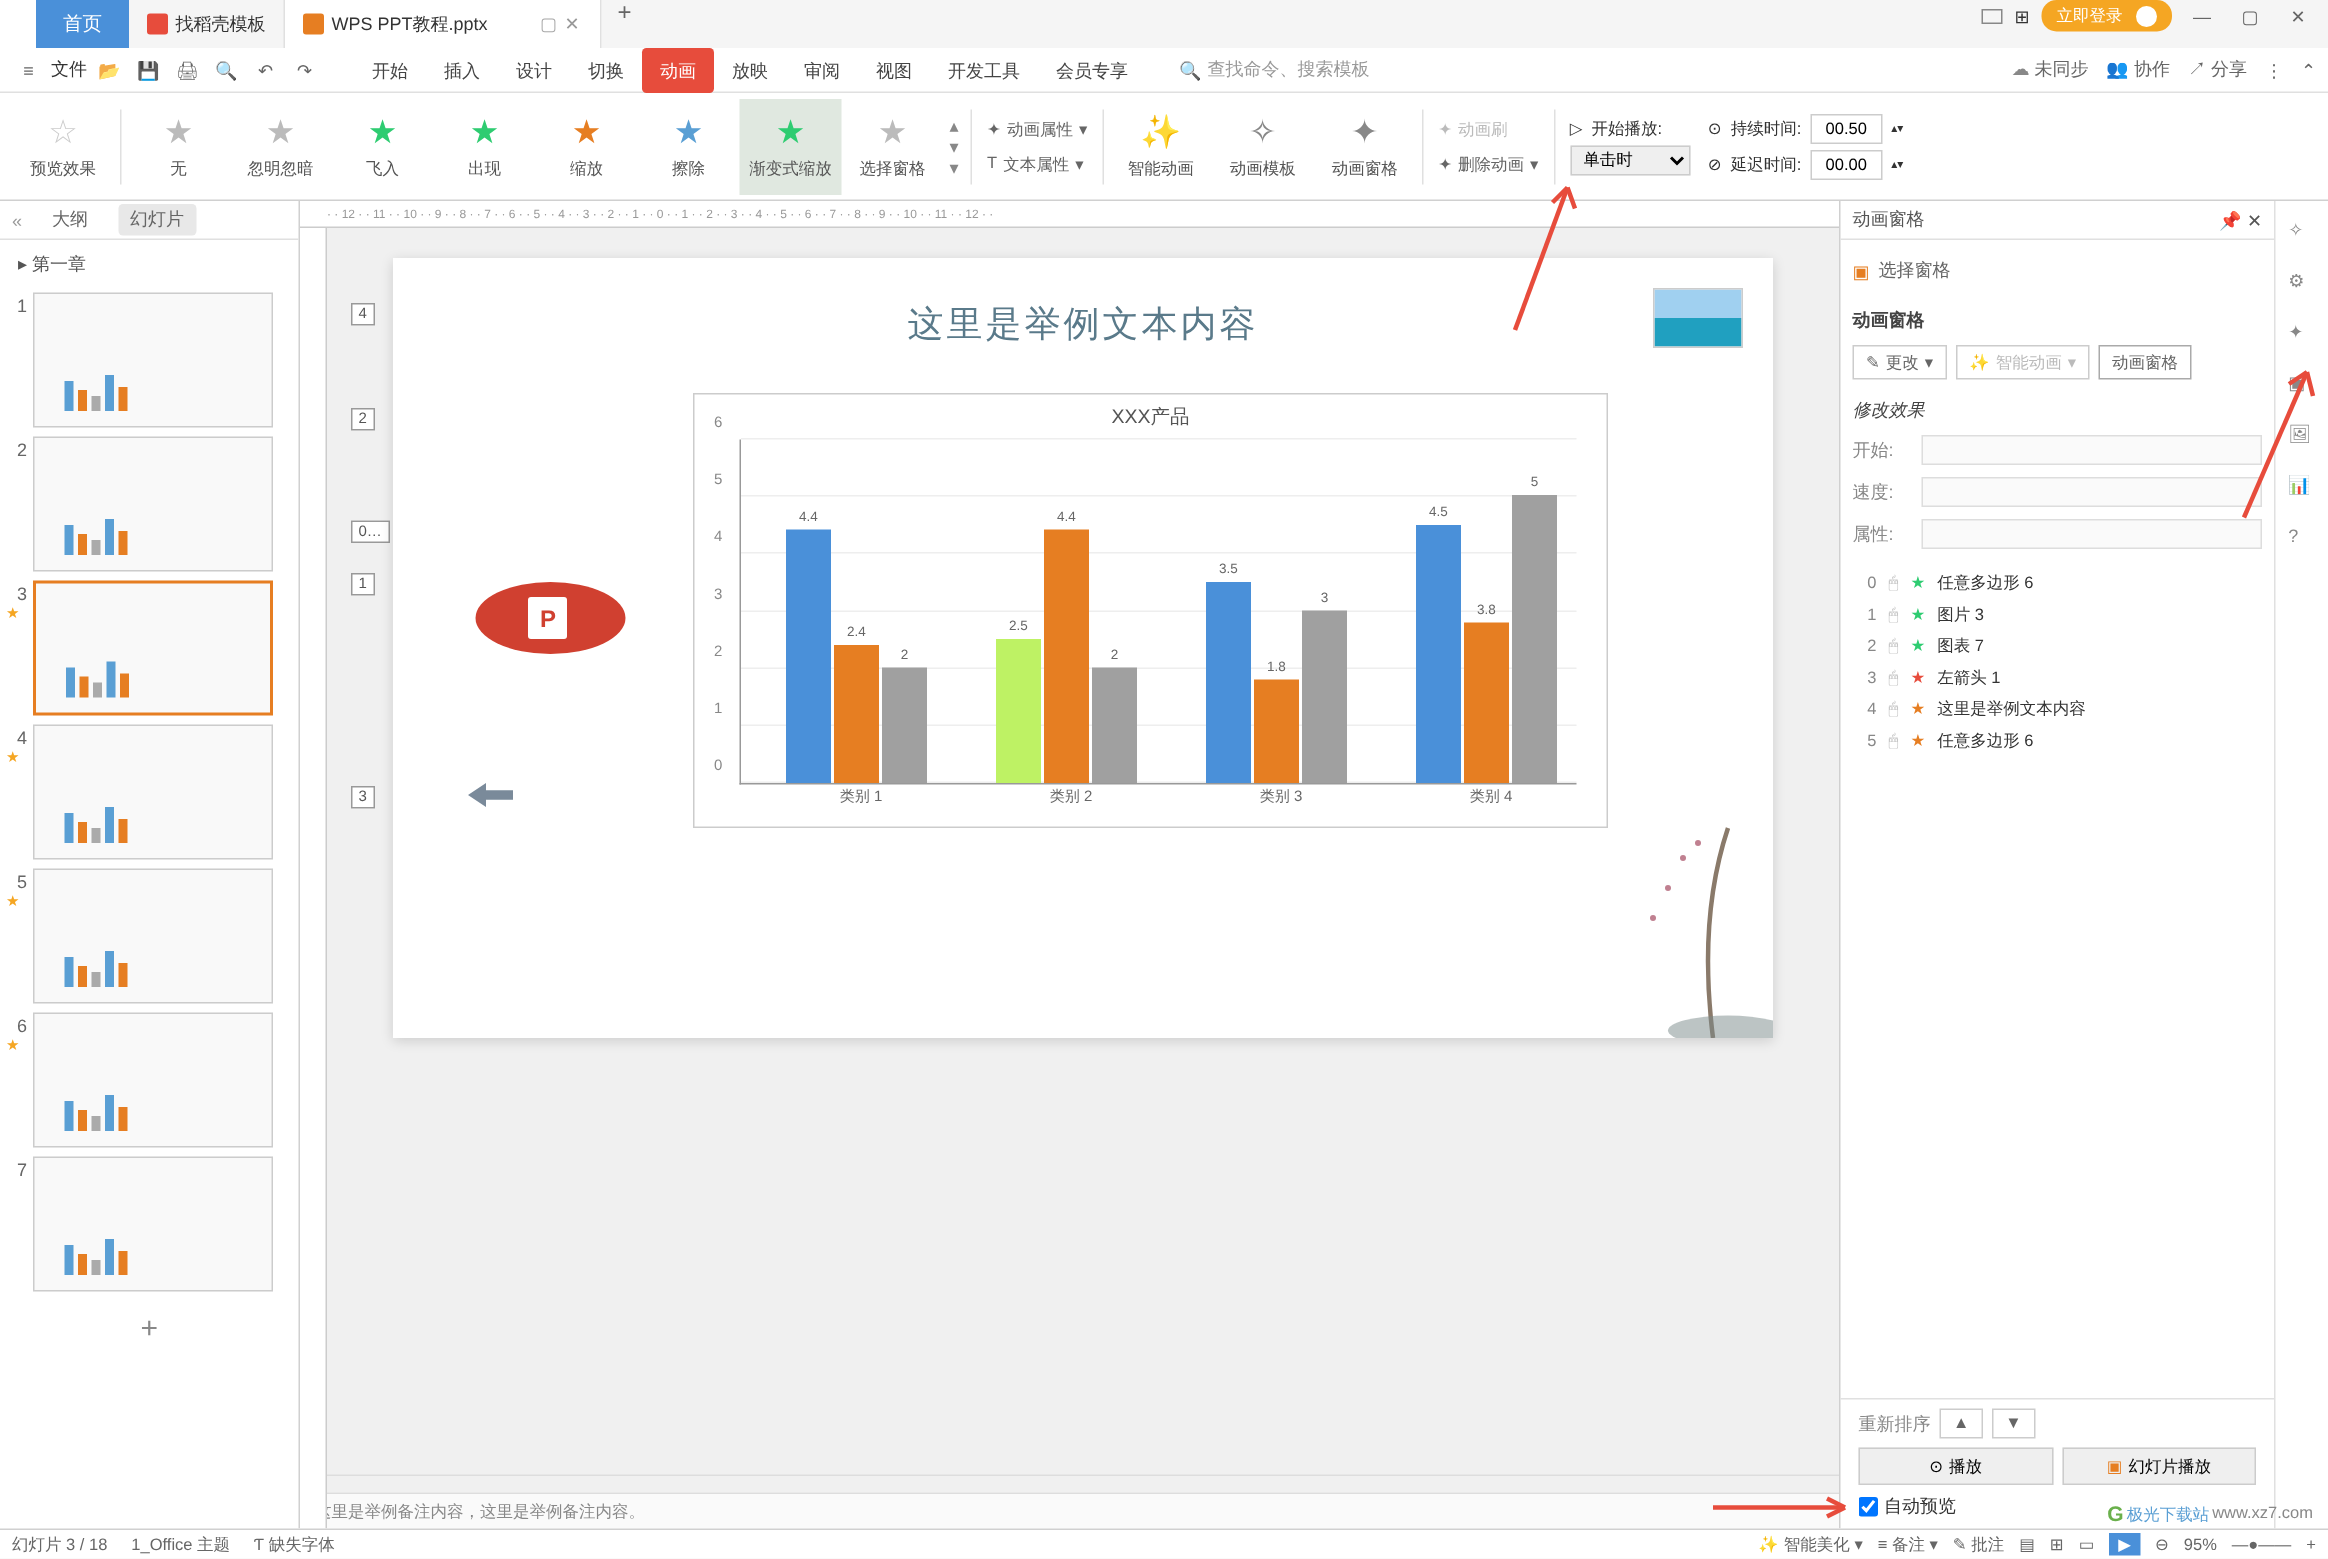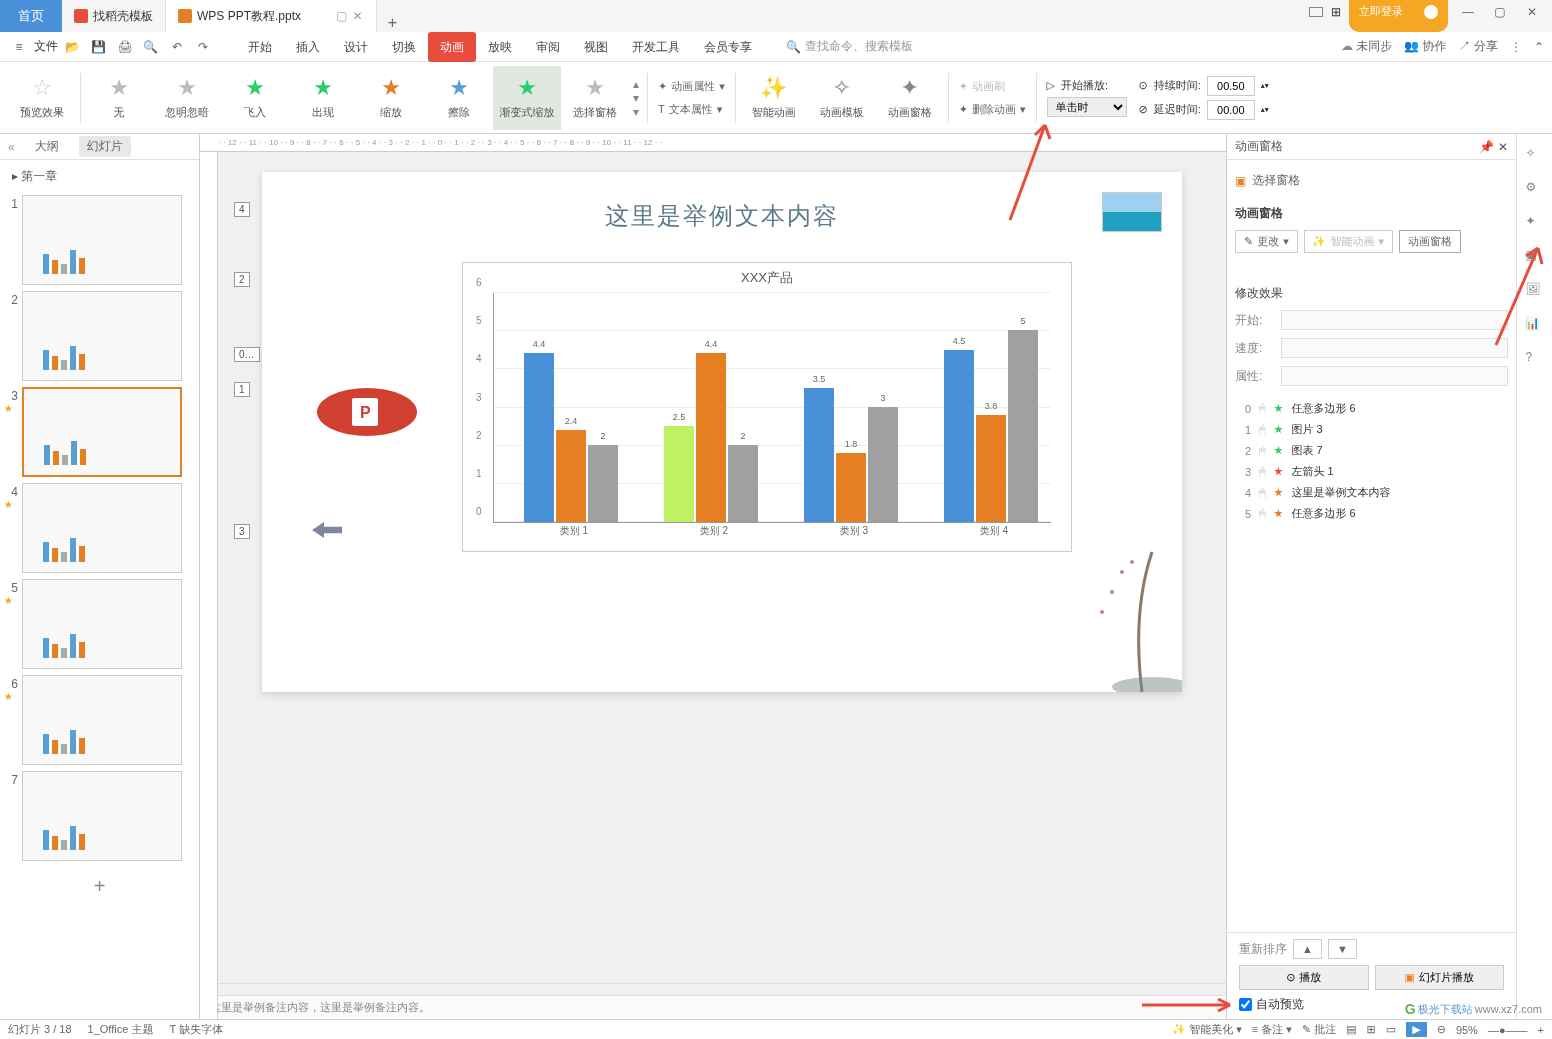--- a/index.html
+++ b/index.html
@@ -1,27 +1,27 @@
 <!DOCTYPE html>
 <html><head>
 <meta charset="utf-8">
 <style>
 * { margin: 0; padding: 0; box-sizing: border-box; font-family: "Microsoft YaHei", sans-serif; }
 body { width: 1552px; height: 1039px; background: #fff; overflow: hidden; position: relative; font-size: 12px; color: #333; }
 
 
-.title-bar { height: 32px; background: #f5f5f5; display: flex; align-items: flex-end; }
+.title-bar { height: 32px; background: #f5f5f5; display: flex; align-items: flex-start; margin-left: 24px; }
 .tab-home { width: 62px; height: 32px; background: #4a90d9; color: #fff; display: flex; align-items: center; justify-content: center; font-size: 13px; }
 .tab-item { padding: 0 12px; height: 32px; display: flex; align-items: center; gap: 5px; border-right: 1px solid #e0e0e0; }
 .tab-item.active { background: #fff; }
 .tab-icon { width: 14px; height: 14px; display: inline-block; }
 .tab-close { width: 12px; color: #999; }
 .tab-add { width: 30px; text-align: center; color: #666; font-size: 16px; }
 .title-right { margin-left: auto; display: flex; align-items: center; gap: 8px; padding-right: 8px; }
-.login-btn { background: #f5a623; color: #fff; padding: 13px 10px; border-radius: 10px; font-size: 11px; display: flex; align-items: center; gap: 21px; }
+.login-btn { background: #f5a623; color: #fff; padding: 3px 10px; border-radius: 10px; font-size: 11px; display: flex; align-items: center; gap: 9px; }
 .win-btn { width: 24px; text-align: center; color: #666; }
 
 
 .menu-bar { height: 30px; display: flex; align-items: center; padding: 0 8px; border-bottom: 1px solid #e0e0e0; gap: 2px; }
 .menu-left { display: flex; align-items: center; gap: 4px; }
 .qat-btn { width: 22px; height: 22px; display: flex; align-items: center; justify-content: center; color: #666; }
 .menu-tabs { display: flex; margin-left: 20px; }
 .menu-tab { padding: 0 12px; height: 30px; line-height: 30px; color: #444; cursor: pointer; }
 .menu-tab.active { background: #e74c3c; color: #fff; border-radius: 3px; }
 .menu-search { margin-left: 20px; color: #999; display: flex; align-items: center; gap: 4px; }
@@ -513,21 +513,21 @@
       <div class="pane-row">
         <span style="color:#e67e22;">▣</span>
         <span>选择窗格</span>
       </div>
       <div class="pane-row" style="font-weight:bold;color:#444;margin-top:8px;">动画窗格</div>
       <div class="pane-row">
         <button class="pane-btn"><span>✎</span><span>更改</span> ▾</button>
         <button class="pane-btn" style="color:#bbb;"><span>✨</span><span>智能动画</span> ▾</button>
         <button class="pane-btn primary">动画窗格</button>
       </div>
-      <div class="pane-row" style="color:#444;margin-top:24px;">修改效果</div>
+      <div class="pane-row" style="color:#444;margin-top:4px;font-style:italic;">修改效果</div>
       <div class="pane-row">
           <span class="pane-label">开始:</span>
           <div class="pane-select"></div>
         </div>
       <div class="pane-row">
           <span class="pane-label">速度:</span>
           <div class="pane-select"></div>
         </div>
       <div class="pane-row">
           <span class="pane-label">属性:</span>

